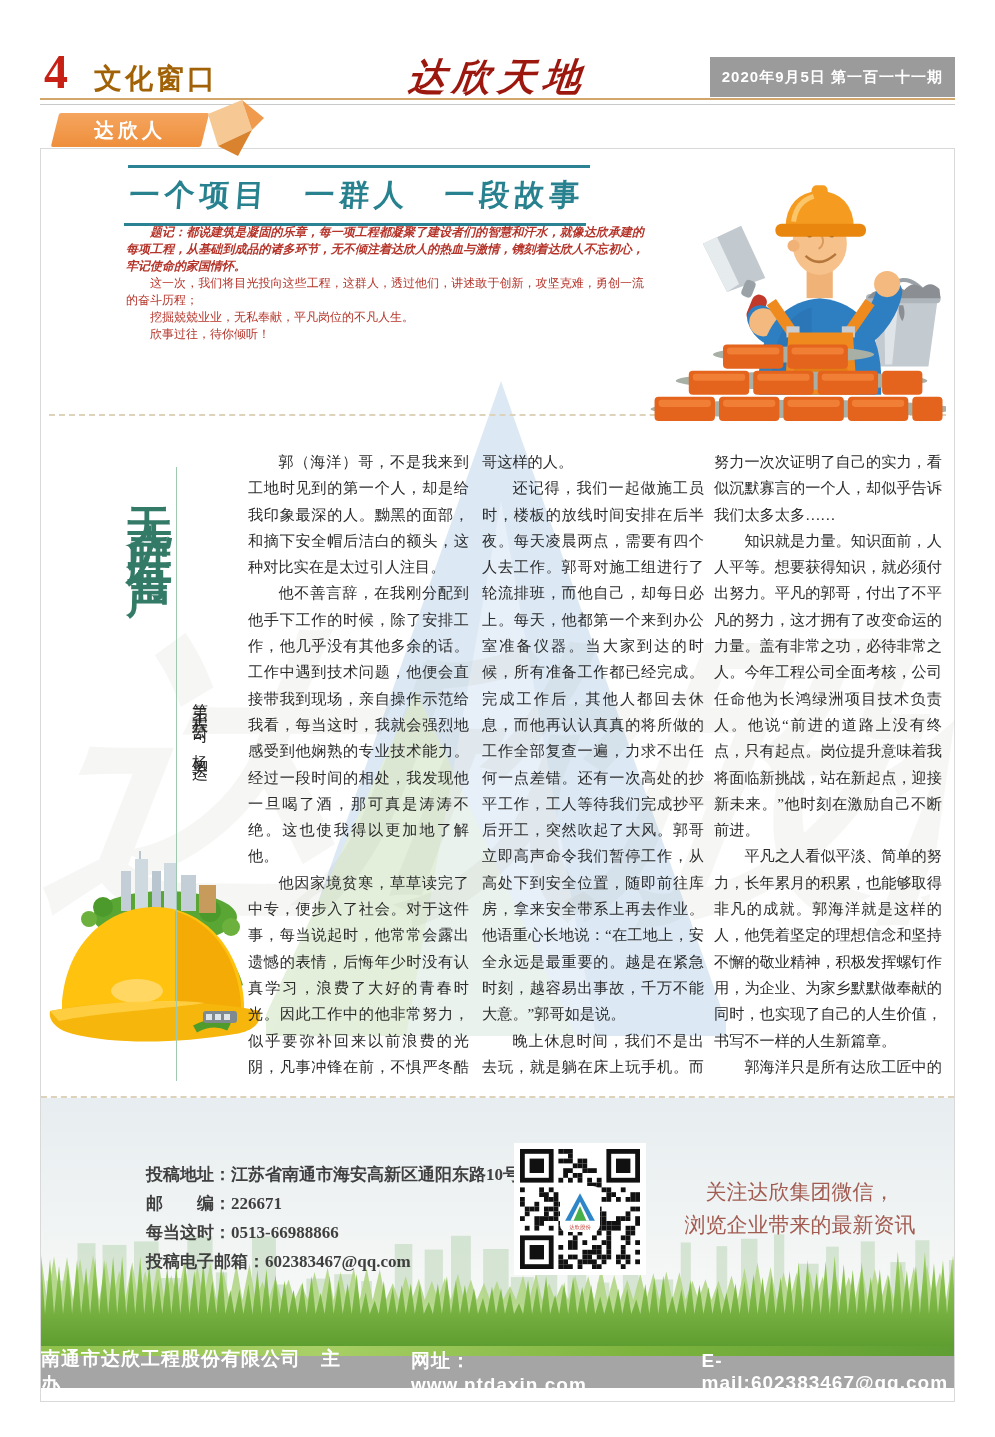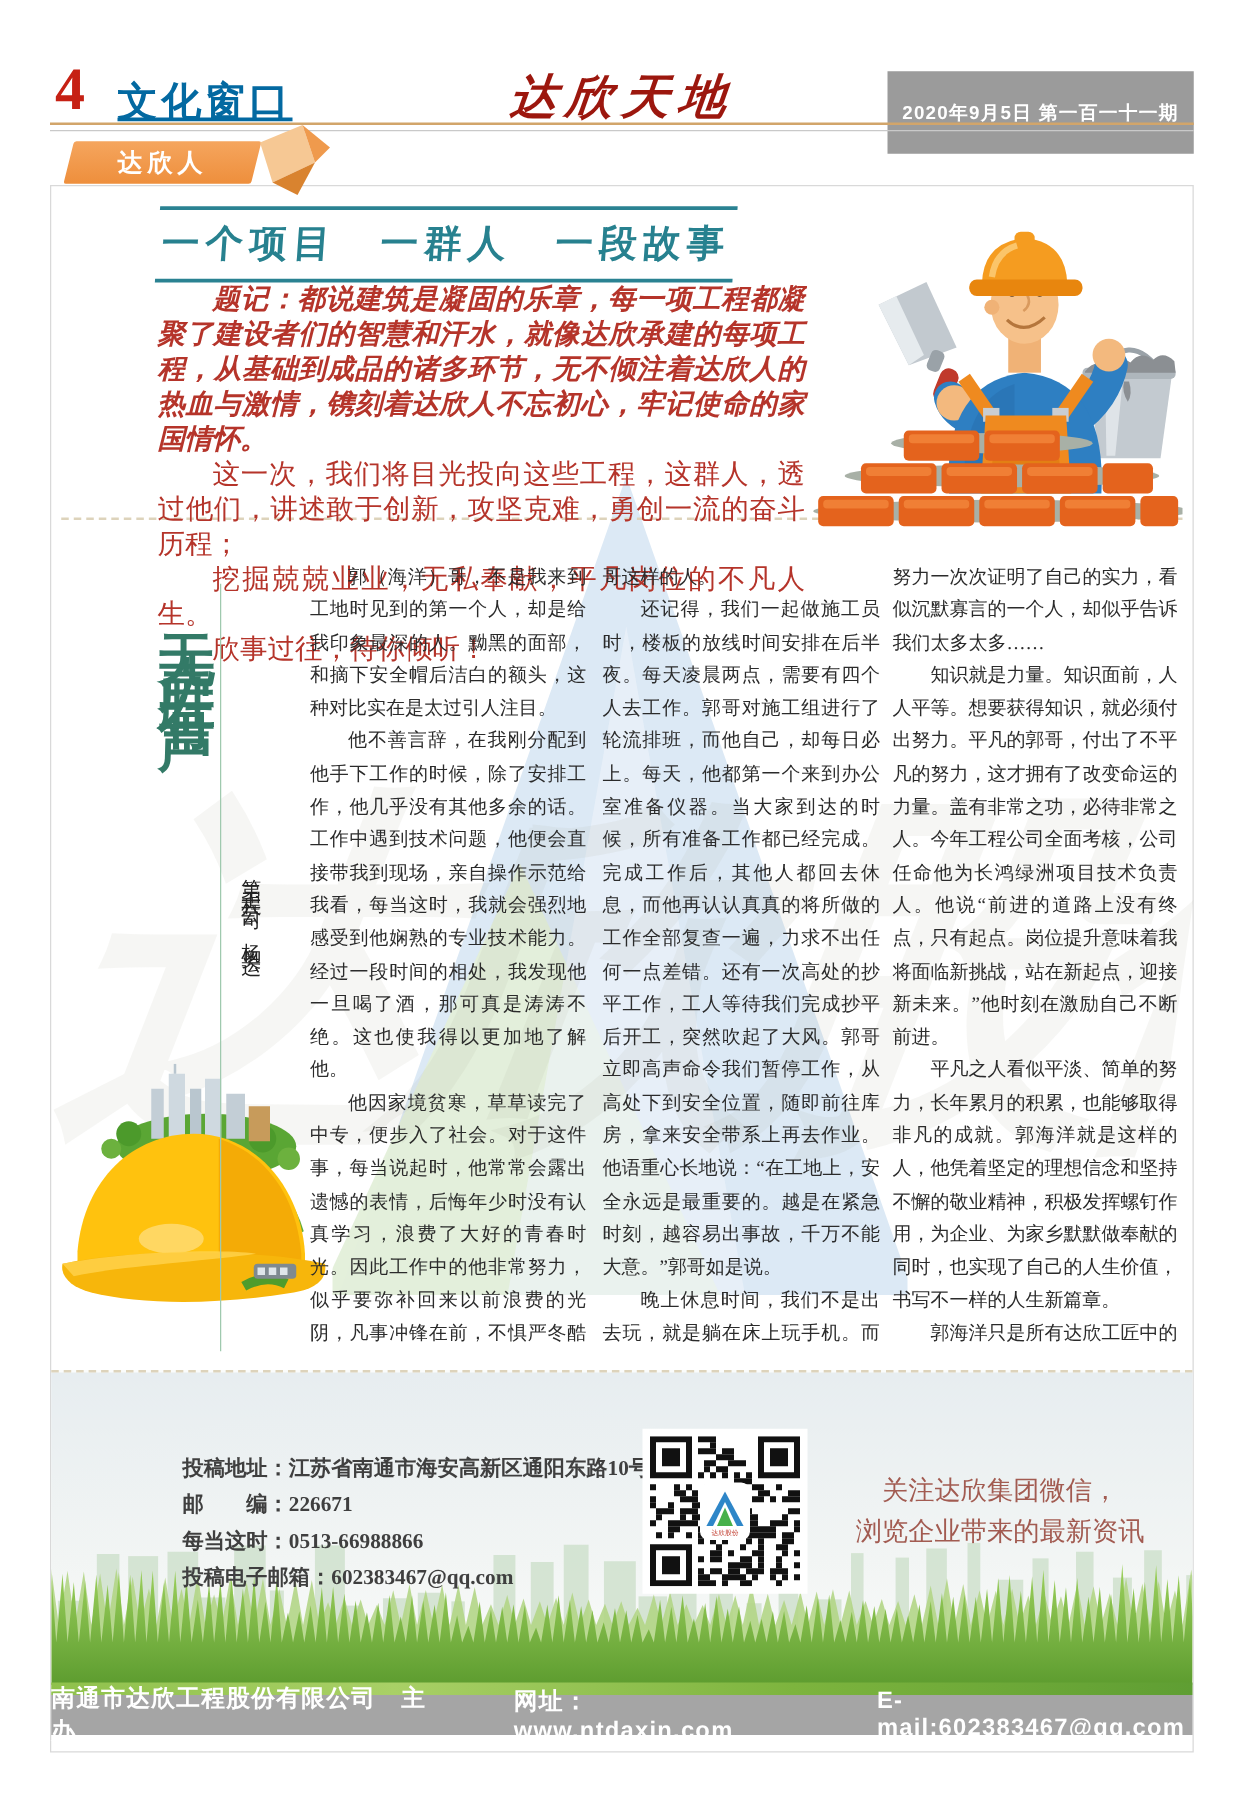--- a/index.html
+++ b/index.html
@@ -1,44 +1,44 @@
 <!DOCTYPE html>
 <html><head>
 <meta charset="utf-8">
 <style>
   html,body{margin:0;padding:0;background:#fff;}
   .page{position:relative;width:995px;height:1437px;background:#fff;overflow:hidden;
         font-family:"Liberation Serif",serif;}
 
   
   .pagenum{position:absolute;left:44px;top:48px;font-size:48px;font-weight:bold;color:#c62114;line-height:1;}
-  .section-title{position:absolute;left:94px;top:60px;font-size:32px;font-weight:bold;color:#0369a1;letter-spacing:3px;text-decoration:underline;}
+  .section-title{position:absolute;left:94px;top:60px;font-size:28px;font-weight:bold;color:#a16207;letter-spacing:3px;}
   .masthead{position:absolute;left:50%;top:52px;transform:translateX(-50%) skewX(-6deg);
             font-size:38px;font-weight:bold;font-style:italic;color:#9c170e;letter-spacing:7px;white-space:nowrap;}
-  .date-badge{position:absolute;right:40px;top:57px;height:34px;padding:16px 12px;background:#9b9b9b;color:#fff;
+  .date-badge{position:absolute;right:40px;top:57px;height:34px;padding:3px 12px;background:#9b9b9b;color:#fff;
               display:flex;align-items:center;font-family:"Liberation Sans",sans-serif;font-weight:bold;font-size:15px;letter-spacing:1px;}
   .rule-tan{position:absolute;left:40px;top:98px;width:915px;height:2px;background:#d2a56a;}
   .rule-gray{position:absolute;left:40px;top:104px;width:915px;height:1px;background:#c9c9c9;}
 
   
   .ribbon{position:absolute;left:55px;top:113px;width:150px;height:34px;background:linear-gradient(#f5a55e,#ee8f3c);
           transform:skewX(-14deg);border-radius:2px;z-index:5;}
   .ribbon span{display:flex;align-items:center;justify-content:center;height:100%;transform:skewX(14deg);
                color:#fff;font-family:"Liberation Sans",sans-serif;font-weight:bold;font-size:20px;letter-spacing:4px;}
   .ribbon-fold{position:absolute;left:208px;top:100px;z-index:5;}
 
   
   .container{position:absolute;left:40px;top:148px;width:913px;height:1252px;border:1px solid #d9d9d9;background:#fff;}
 
   
   .feature-title{position:absolute;left:85px;top:16px;width:462px;border-top:3px solid #2a8292;border-bottom:3px solid #2a8292;
                  padding:7px 0;text-align:center;font-size:30px;font-weight:bold;color:#27818f;letter-spacing:5px;
                  transform:skewX(-4deg);z-index:2;}
-  .feature-intro{position:absolute;left:85px;top:76px;width:518px;color:#b5342a;font-size:22px;line-height:28px;
-                 text-align:justify;z-index:2;}
+  .feature-intro{position:absolute;left:85px;top:76px;width:518px;color:#b5342a;font-size:12px;line-height:17px;
+                 text-align:justify;z-index:2;font-family:Liberation Mono, monospace;}
   .feature-intro p{margin:0;text-indent:2em;}
   .feature-intro p:first-child{font-weight:bold;font-style:italic;}
   .worker{position:absolute;left:600px;top:-18px;width:305px;height:292px;z-index:2;}
 
   .dash-sep{position:absolute;left:8px;top:265px;width:897px;border-top:2px dashed #ddd3bb;z-index:1;}
 
   
   .wm-tri{position:absolute;left:225px;top:232px;width:460px;height:655px;z-index:0;}
   .wm-text{position:absolute;left:10px;top:430px;width:895px;z-index:0;font-size:300px;font-weight:bold;font-style:italic;
            color:rgba(168,162,150,0.10);white-space:nowrap;overflow:hidden;letter-spacing:-30px;transform:skewX(-8deg);}

